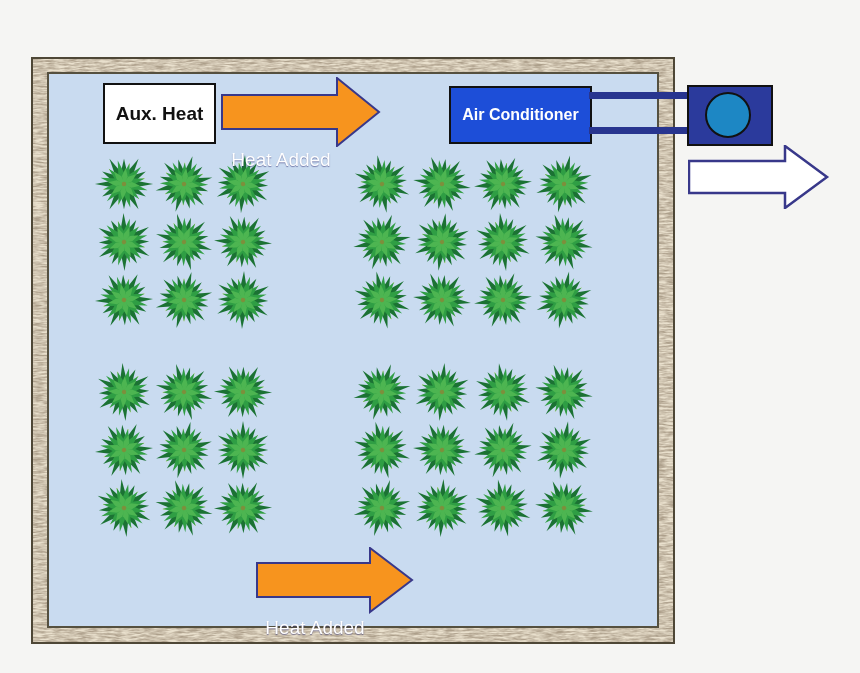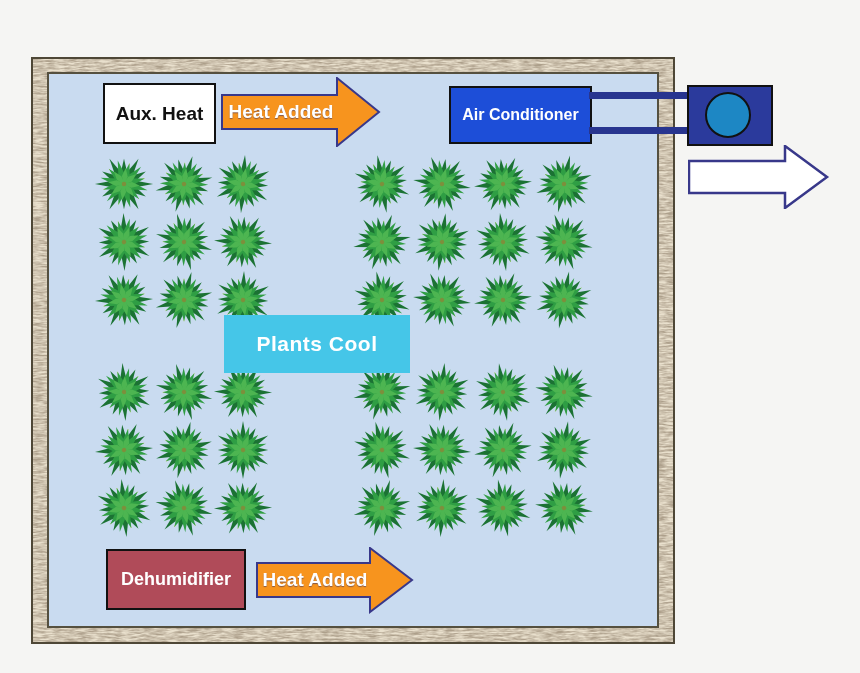--- a/index.html
+++ b/index.html
@@ -35,22 +35,23 @@
   }
   .aux-heat{left:103px;top:67px;width:113px;height:61px;background:#ffffff;border:2px solid #111;color:#111;font-size:19px;}
   .ac-box{left:449px;top:70px;width:143px;height:58px;background:#1d4ed8;border:2px solid #111;color:#fff;font-size:16px;}
   .plants-cool{left:224px;top:299px;width:186px;height:58px;background:#45c6e8;color:#fff;font-size:21px;letter-spacing:.5px;}
   .dehumidifier{left:106px;top:533px;width:140px;height:61px;background:#b04b59;border:2px solid #111;color:#fff;font-size:18px;}
 
   
   .arrow-svg{position:absolute;z-index:3;}
   .arrow-label{
     position:absolute;z-index:4;display:flex;align-items:center;justify-content:center;
-    font-weight:bold;color:#fff;font-size:19px;
+    font-weight:normal;color:#fff;font-size:19px;
     text-shadow:0 1px 1px rgba(40,40,110,.55);
+    margin-top:48px;
   }
   .arrow-label.dark{color:#000;text-shadow:none;font-size:20px;}
 
   
   .pipe{position:absolute;background:#28358f;z-index:3;height:7px;width:101px;left:589px;}
   .outdoor-unit{
     position:absolute;left:687px;top:69px;width:86px;height:61px;
     background:#2b3a9c;border:2px solid #111;box-sizing:border-box;z-index:4;
   }
   .fan-circle{
@@ -277,26 +278,20 @@
   <div class="pipe" style="top:111px"></div>
 
   <div class="outdoor-unit">
     <div class="fan-circle"></div>
   </div>
 
   <svg class="arrow-svg" style="left:688px;top:129px" width="142" height="64">
     <polygon points="1,16 97,16 97,1 139,32 97,63 97,48 1,48" fill="#ffffff" stroke="#38388a" stroke-width="2.5"></polygon>
   </svg>
 
-  <div class="box plants-cool">
-    <span>Plants Cool</span>
-  </div>
-
-  <div class="box dehumidifier">
-    <span>Dehumidifier</span>
-  </div>
+
 
   <svg class="arrow-svg" style="left:256px;top:531px" width="158" height="67">
     <polygon points="1,16 114,16 114,1 156,33 114,65 114,50 1,50" fill="#f7941e" stroke="#38388a" stroke-width="2"></polygon>
   </svg>
   <div class="arrow-label" style="left:262px;top:547px;width:106px;height:34px">Heat Added</div>
 
 </div>
 
 </body></html>

